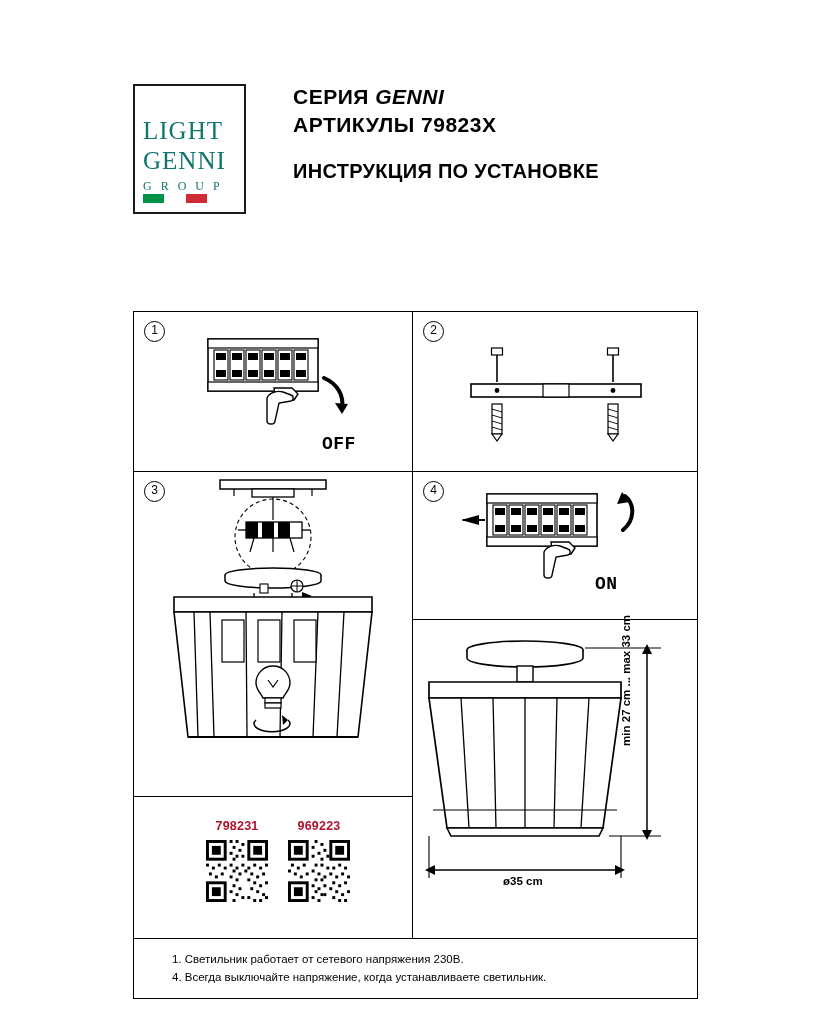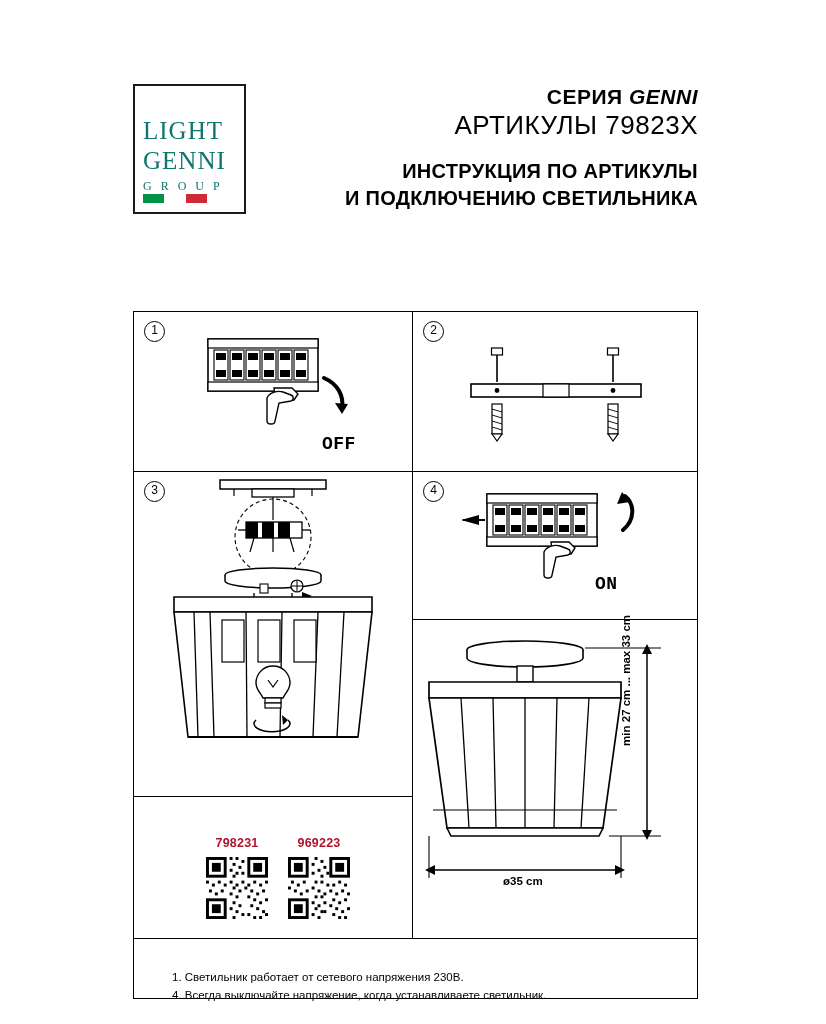--- a/index.html
+++ b/index.html
@@ -72,32 +72,31 @@
   .logo-flag span { flex: 1 1 33.33%; }
   .flag-g { background: #009246; }
   .flag-w { background: #ffffff; }
   .flag-r { background: #ce2b37; }
 
   .title-block {
     position: absolute;
     left: 160px;
     top: 0;
     width: 405px;
-    text-align: right;
   }
   .series-line {
     font-size: 21px;
     font-weight: bold;
     letter-spacing: 0.5px;
     line-height: 26px;
   }
   .series-line .ital { font-style: italic; }
   .article-line {
-    font-size: 26px;
-    font-weight: normal;
+    font-size: 21px;
+    font-weight: bold;
     letter-spacing: 0.5px;
     line-height: 30px;
   }
   .instr-line {
     font-size: 20px;
     font-weight: bold;
     letter-spacing: 0.3px;
     line-height: 27px;
     margin-top: 18px;
   }
@@ -154,40 +153,39 @@
   .qr-row {
     position: absolute;
     left: 0; top: 0;
     width: 279px; height: 142px;
   }
   .qr-item {
     position: absolute;
     top: 22px;
     width: 78px;
     text-align: center;
-    margin-top: 17px;
   }
   .qr-code-label {
     font-size: 12.5px;
     color: #b0132c;
     font-weight: bold;
     letter-spacing: 0.2px;
     margin-bottom: 7px;
   }
   .qr-canvas {
     width: 62px;
     height: 62px;
     margin: 0 auto;
   }
 
   
   .notes {
     position: absolute;
     left: 38px;
-    top: 29px;
+    top: 11px;
     font-size: 11.5px;
     line-height: 18px;
   }
 
   svg { display: block; }
   .dim-text {
     font-size: 11.5px;
     font-weight: bold;
     font-family: "Liberation Sans", sans-serif;
   }
@@ -211,22 +209,21 @@
           <span class="flag-r"></span>
       </div>
     </div>
 
     <div class="title-block">
       <div class="series-line">
         <span>СЕРИЯ </span><span class="ital">GENNI</span>
       </div>
       <div class="article-line">АРТИКУЛЫ 79823X</div>
       <div class="instr-line">
-        <div>ИНСТРУКЦИЯ ПО АРТИКУЛЫ</div>
-        <div>И ПОДКЛЮЧЕНИЮ СВЕТИЛЬНИКА</div>
+        <div>ИНСТРУКЦИЯ ПО УСТАНОВКЕ</div>
       </div>
     </div>
   </div>
 
   <div class="grid">
 
     <div class="cell cell1 bdr-r bdr-b">
       <div class="step-num">1</div>
       <svg width="279" height="160" viewBox="0 0 279 160">
 

